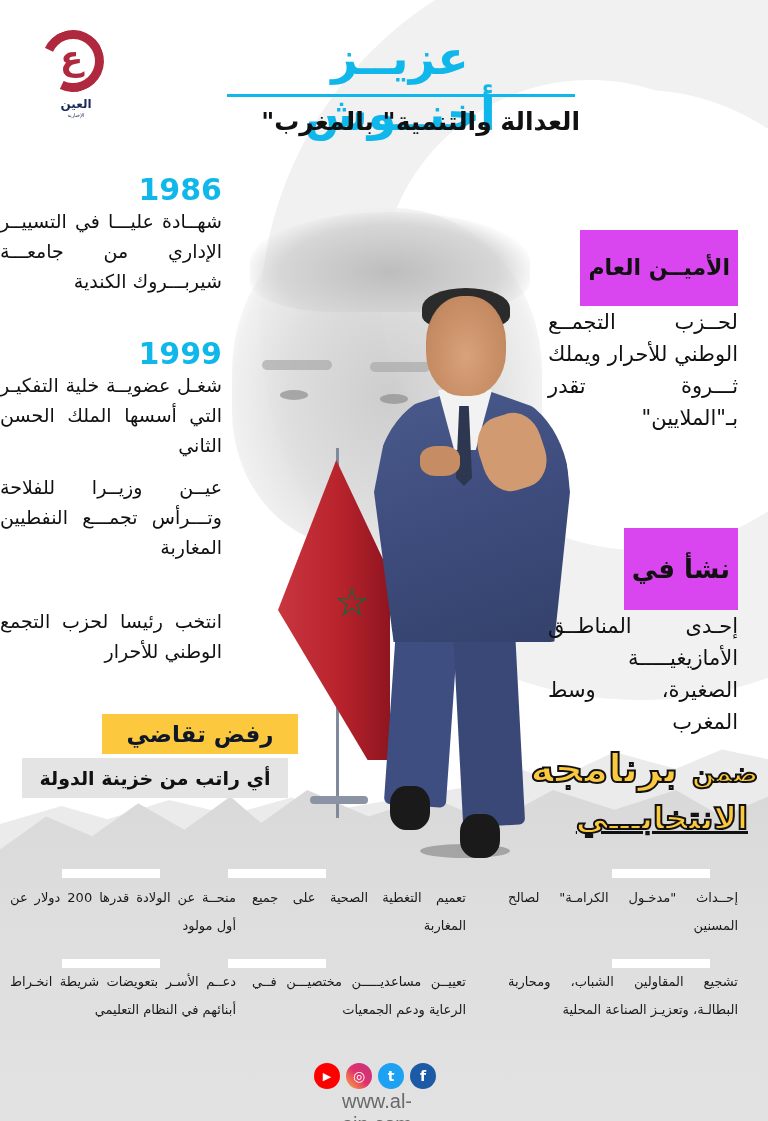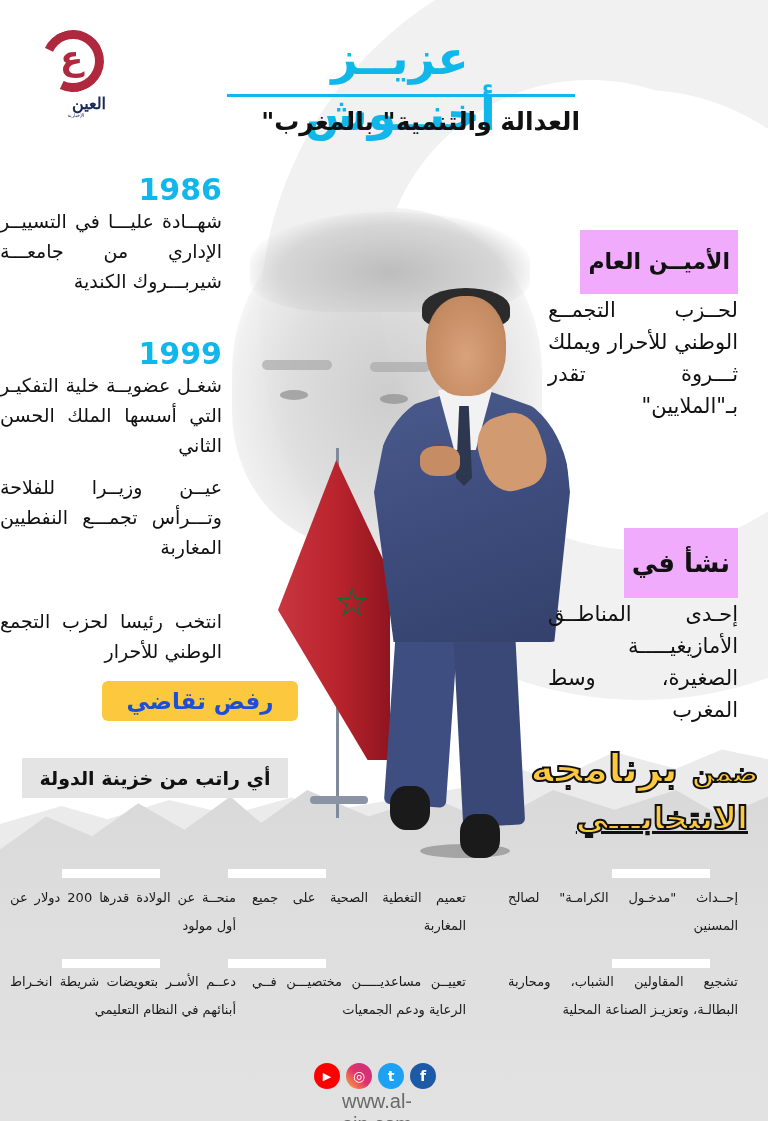--- a/index.html
+++ b/index.html
@@ -36,22 +36,22 @@
     .logo-ring {
       position:absolute; left:4px; top:0; width:62px; height:62px; border-radius:50%;
       border:9px solid #b0283d; box-sizing:border-box;
       border-left-color:transparent; transform:rotate(-20deg);
     }
     .logo-glyph {
       position:absolute; left:22px; top:8px; font-size:34px; font-weight:bold; color:#b0283d;
       font-family:"DejaVu Sans", sans-serif;
     }
     .logo-text {
-      position:absolute; left:8px; top:66px; width:60px; 
-      font-size:16px; font-weight:bold; color:#1c2a5a; direction:rtl; line-height:16px;font-family:Liberation Serif, serif;
+      position:absolute; left:8px; top:66px; width:60px; text-align:center;
+      font-size:12px; font-weight:bold; color:#1c2a5a; direction:rtl; line-height:16px;
     }
     .logo-sub {
       position:absolute; left:10px; top:82px; width:56px; text-align:center;
       font-size:5px; color:#1c2a5a; direction:rtl;
     }
 
     
     .title {
       position:absolute; left:230px; top:30px; width:340px; text-align:center;
       font-size:46px; font-weight:bold; color:#10b7eb; direction:rtl; line-height:56px;
@@ -110,29 +110,29 @@
     .p-shadow { position:absolute; left:60px; top:548px; width:90px; height:14px; border-radius:50%; background:rgba(0,0,0,.25); }
 
     
     .tl { position:absolute; left:0; width:222px; text-align:right; direction:rtl; }
     .tl-year { font-size:30px; font-weight:bold; color:#10b7eb; line-height:32px; direction:ltr; text-align:right; }
     .tl-text { font-size:19px; color:#111; line-height:30px; text-align:justify; text-align-last:right; }
 
     
     .rc { position:absolute; width:190px; direction:rtl; text-align:right; }
     .yellow-tag {
-      display:inline-block; background:#f0abfc; padding:12px 8px; font-size:22px; font-weight:bold;
+      display:inline-block; background:#d946ef; padding:18px 8px; font-size:22px; font-weight:bold;
       color:#111; line-height:40px;
     }
     .rc-text { font-size:21px; color:#111; line-height:32px; text-align:justify; text-align-last:right; }
 
     
     .refuse-tag {
-      position:absolute; left:102px; top:681px; width:196px; height:40px; background:#fcc93e;
-      text-align:center; font-size:23px; font-weight:bold; color:#1d4ed8; line-height:40px; direction:rtl;border-radius:6px;
+      position:absolute; left:102px; top:714px; width:196px; height:40px; background:#fcc93e;
+      text-align:center; font-size:23px; font-weight:bold; color:#0f172a; line-height:40px; direction:rtl;
     }
     .refuse-sub {
       position:absolute; left:22px; top:758px; width:266px; height:40px; background:#e4e4e4;
       text-align:center; font-size:19px; font-weight:bold; color:#111; line-height:40px; direction:rtl;
     }
 
     
     .prog1 {
       position:absolute; left:490px; top:740px; width:268px; text-align:right; direction:rtl;
       font-size:40px; font-weight:bold; color:#fcc93e; line-height:56px;

